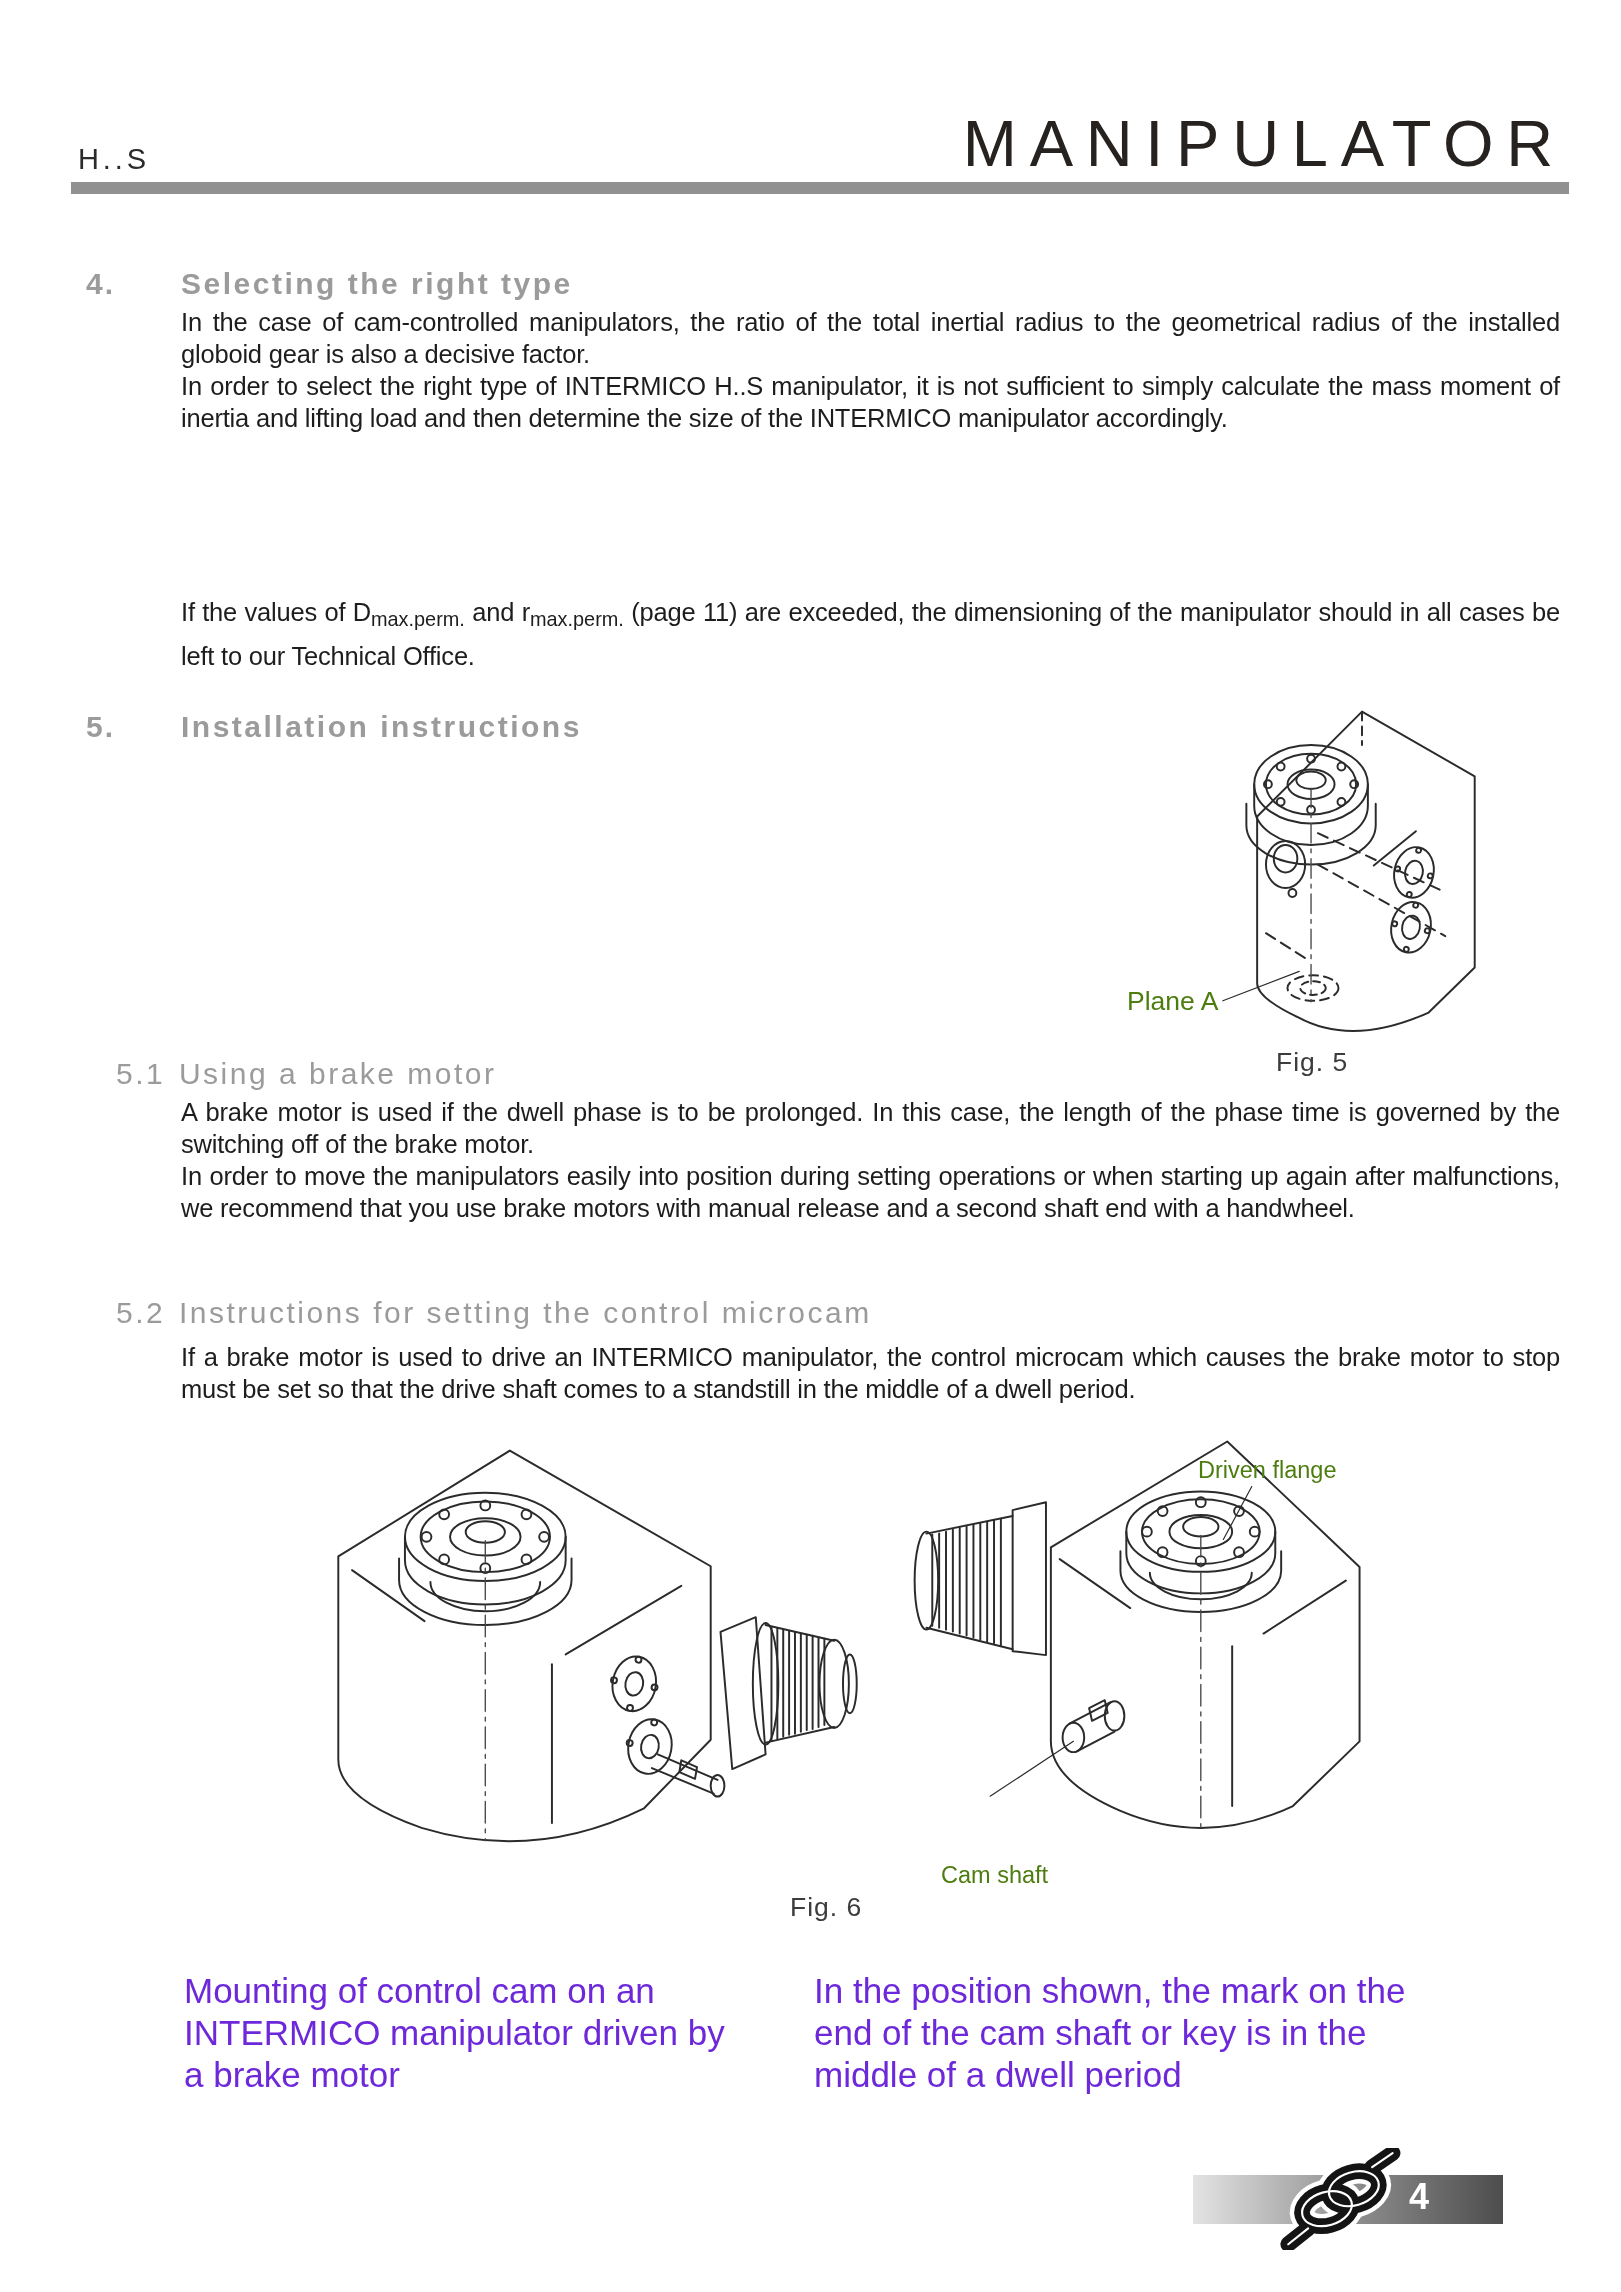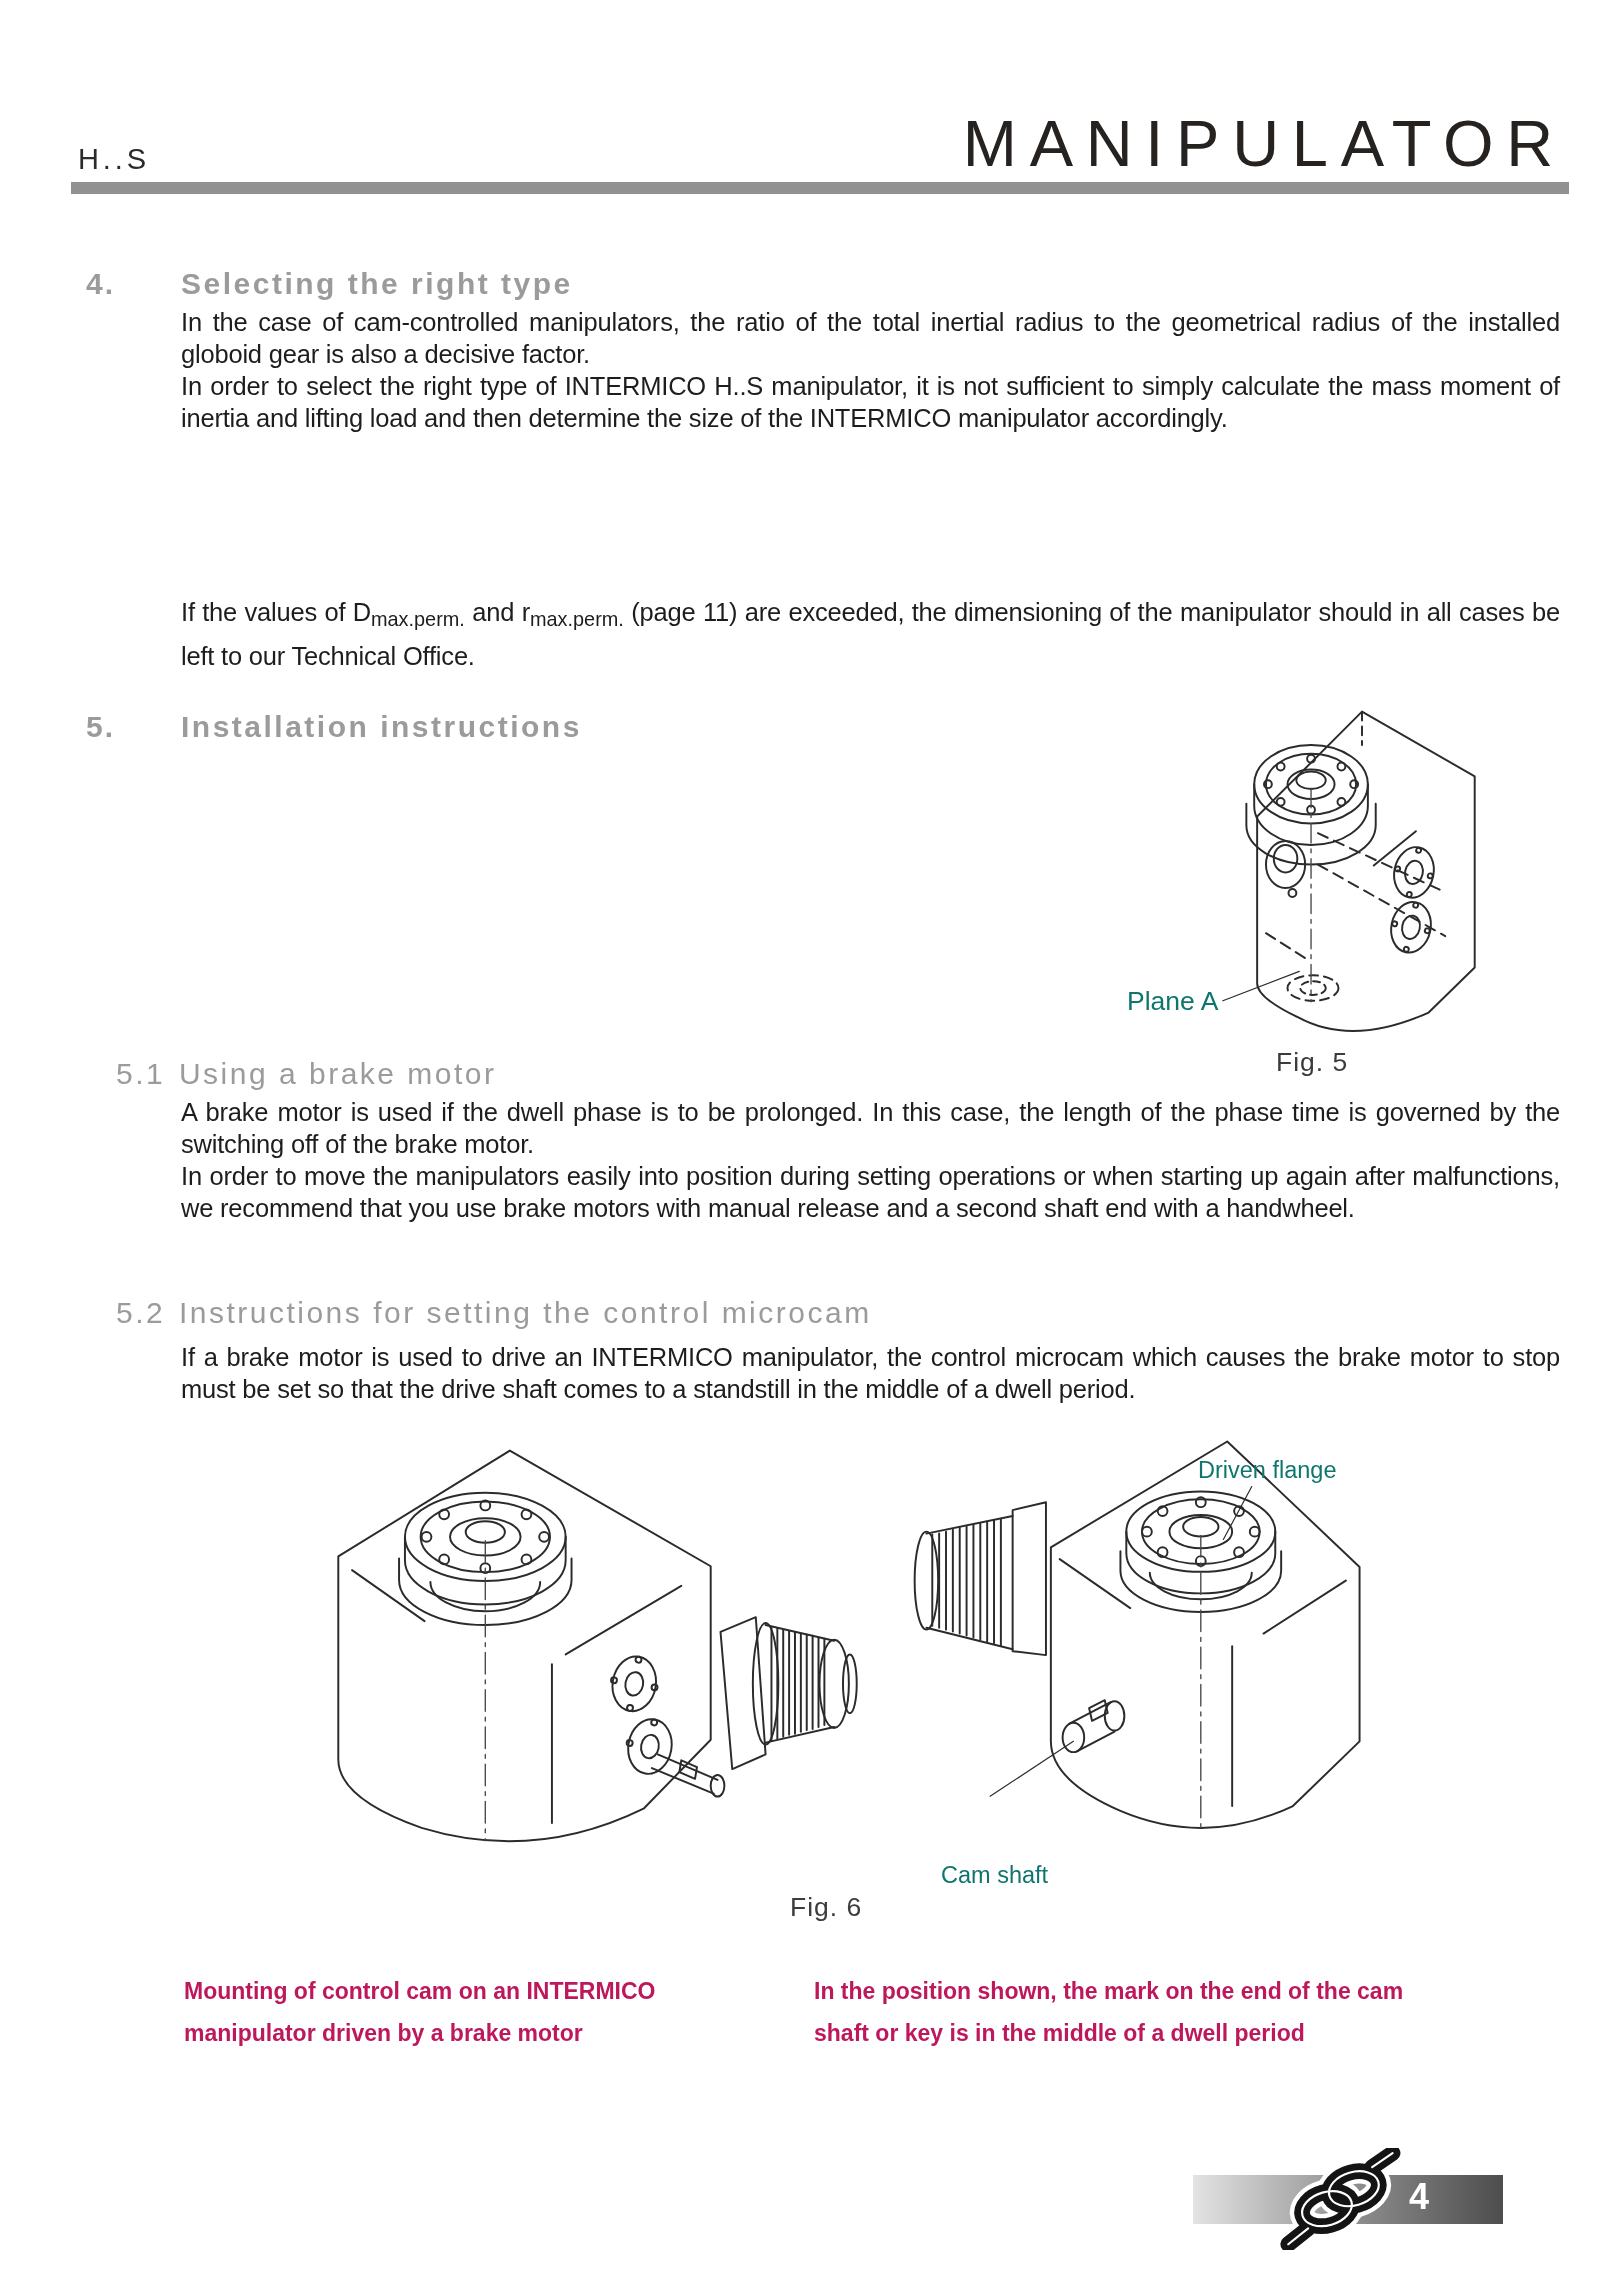--- a/index.html
+++ b/index.html
@@ -17,22 +17,22 @@
   .sec-title{position:absolute;left:181px;font-size:30px;font-weight:bold;color:#9b9b9b;letter-spacing:2.5px;}
   .subsec-head{position:absolute;left:116px;font-size:30px;font-weight:normal;color:#9b9b9b;letter-spacing:2.5px;white-space:nowrap;}
   .subsec-head .n{margin-right:13.7px;}
   
   .para{position:absolute;font-size:25.5px;line-height:32px;text-align:justify;color:#1d1d1d;letter-spacing:-0.2px;}
   .para p{margin:0;}
   .formula{line-height:37px;}
   sub.sm{font-size:0.78em;vertical-align:-0.25em;letter-spacing:0;}
   
   .fig-label{position:absolute;font-size:26.5px;color:#3c3c3c;letter-spacing:1px;}
-  .part-label{position:absolute;font-size:23.5px;color:#0f766e;}
-  .caption{position:absolute;font-size:23px;line-height:42px;color:#be185d;font-weight:bold;}
+  .part-label{position:absolute;font-size:23.5px;color:#4d7c0f;}
+  .caption{position:absolute;font-size:35px;line-height:42px;color:#6d28d9;}
   .drawing{position:absolute;}
   .drawing svg{display:block;width:100%;height:100%;}
   
   .footer-bar{position:absolute;left:1193px;top:2175px;width:310px;height:49px;
     background:linear-gradient(to right,#e3e3e3 0%,#b2b2b2 30%,#8a8a8a 55%,#4d4d4d 100%);}
   .footer-logo{position:absolute;left:1266px;top:2148px;width:147px;height:102px;}
   .page-number{position:absolute;left:1409px;top:2176px;font-size:36px;font-weight:bold;color:#ffffff;}
 </style>
 </head>
 <body>

